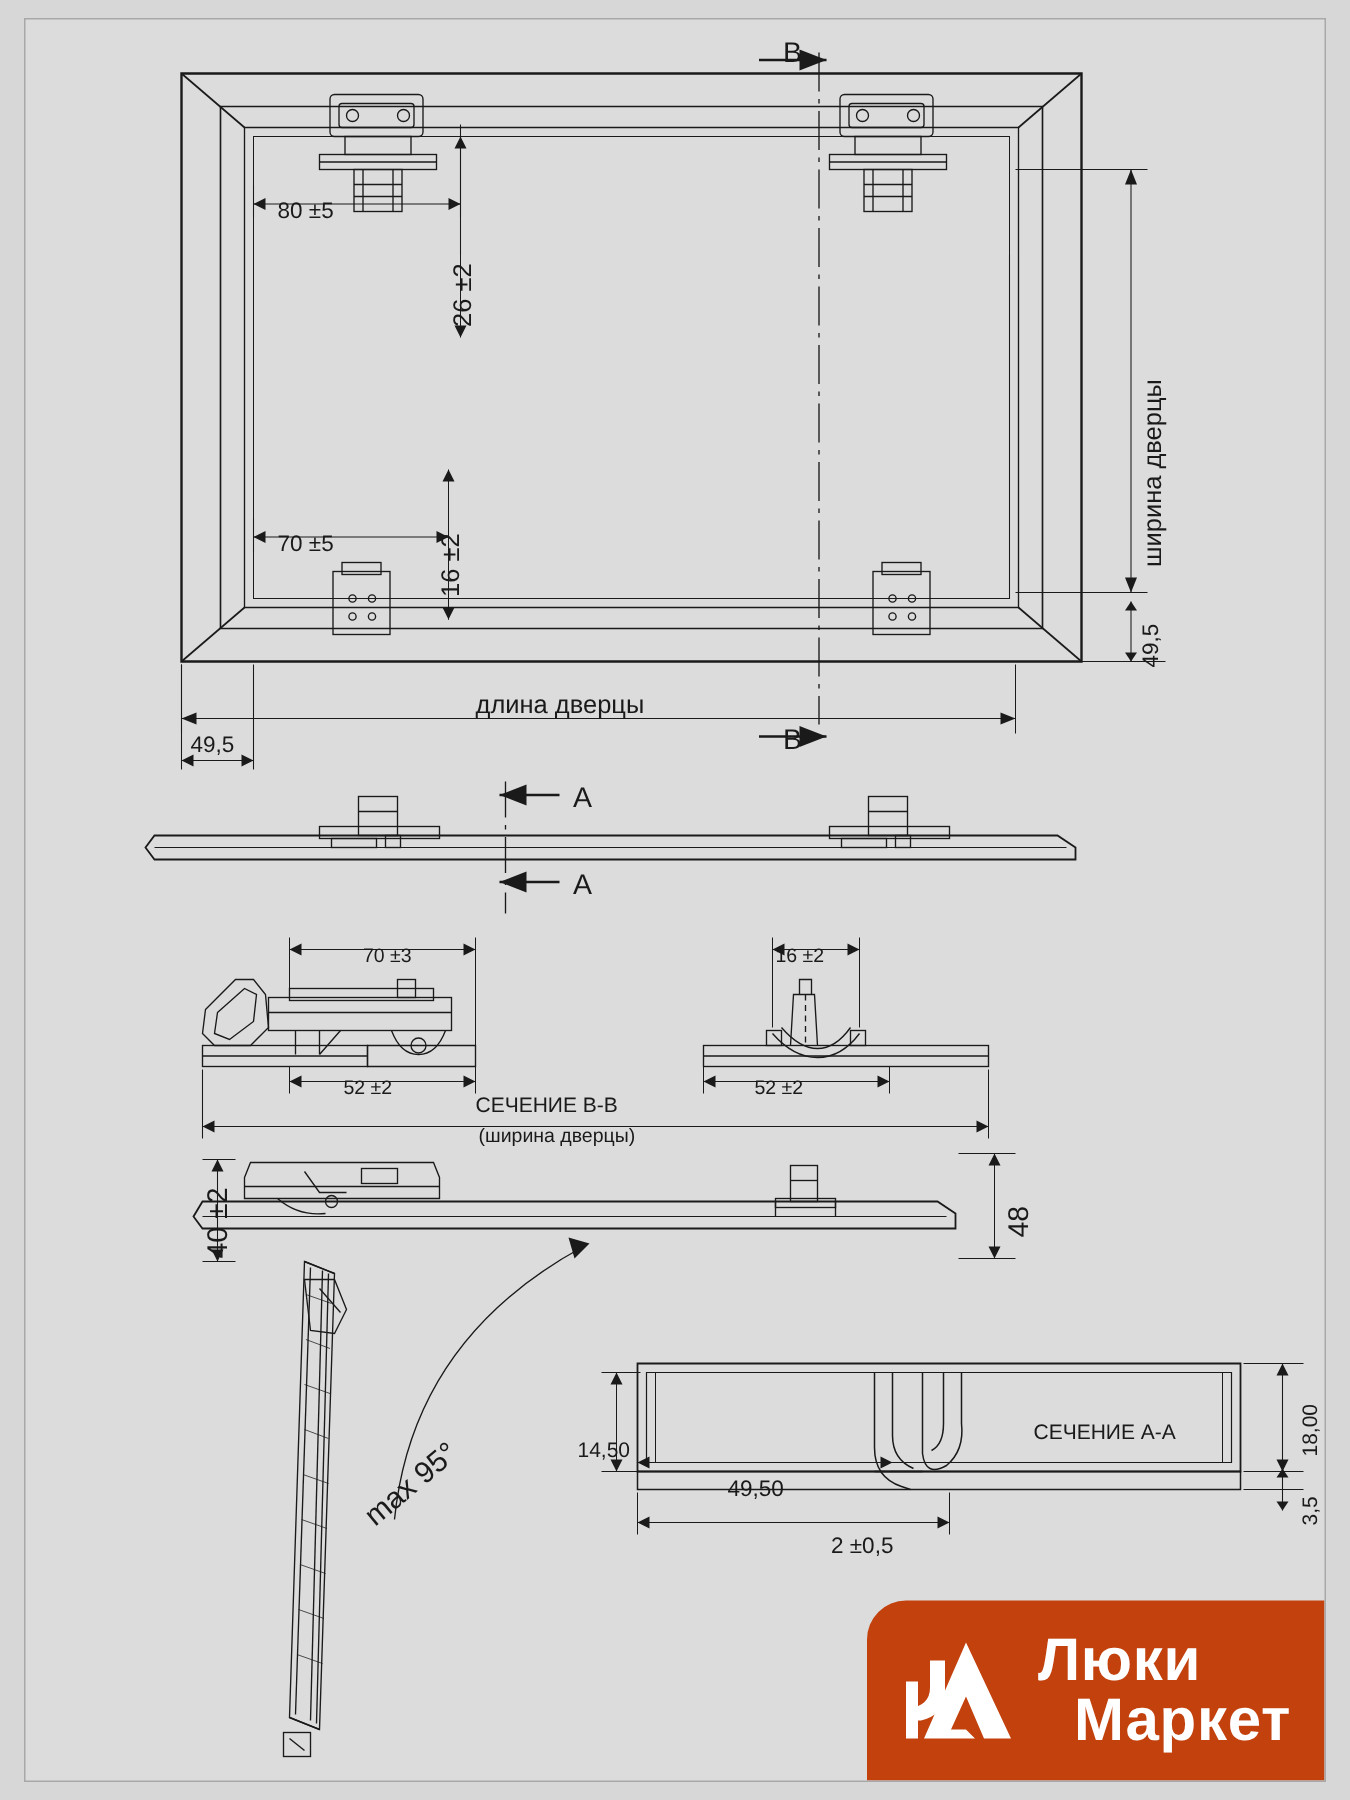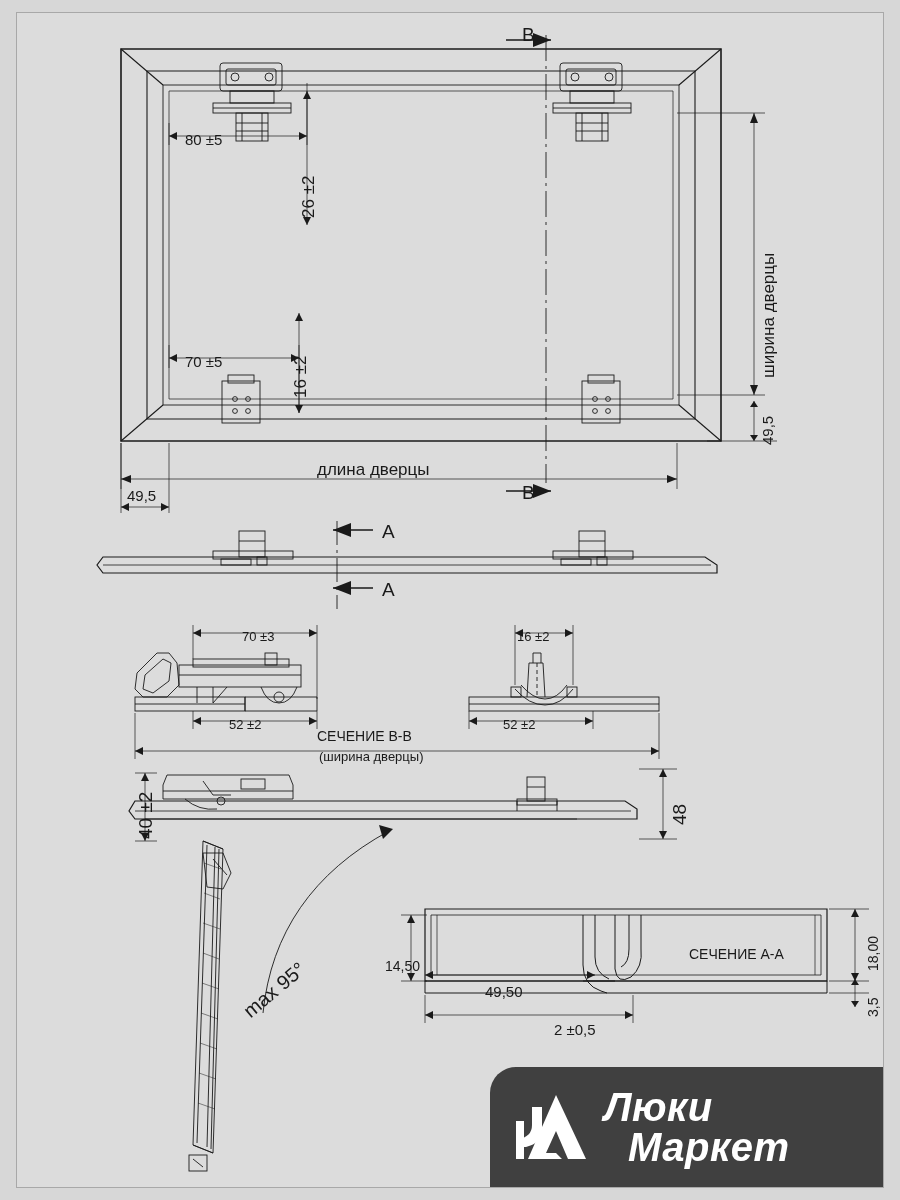--- a/index.html
+++ b/index.html
@@ -47,29 +47,28 @@
     font-size: 15px;
     color: #1a1a1a;
     white-space: nowrap;
     transform-origin: 0 0;
   }
   
   #logo {
     position: absolute;
     right: 0px;
     bottom: 0px;
-    width: 393px;
+    width: 305px;
     height: 120px;
-    background: #404040;
+    background: #c2410c;
     border-radius: 26px 0 0 0;
     display: flex;
     align-items: center;
     box-sizing: border-box;
     padding-left: 22px;
-    font-style: italic;
   }
   #logo .mark {
     width: 78px;
     height: 72px;
     flex: 0 0 78px;
     margin-right: 14px;
   }
   #logo .words {
     color: #ffffff;
     line-height: 1.0;

